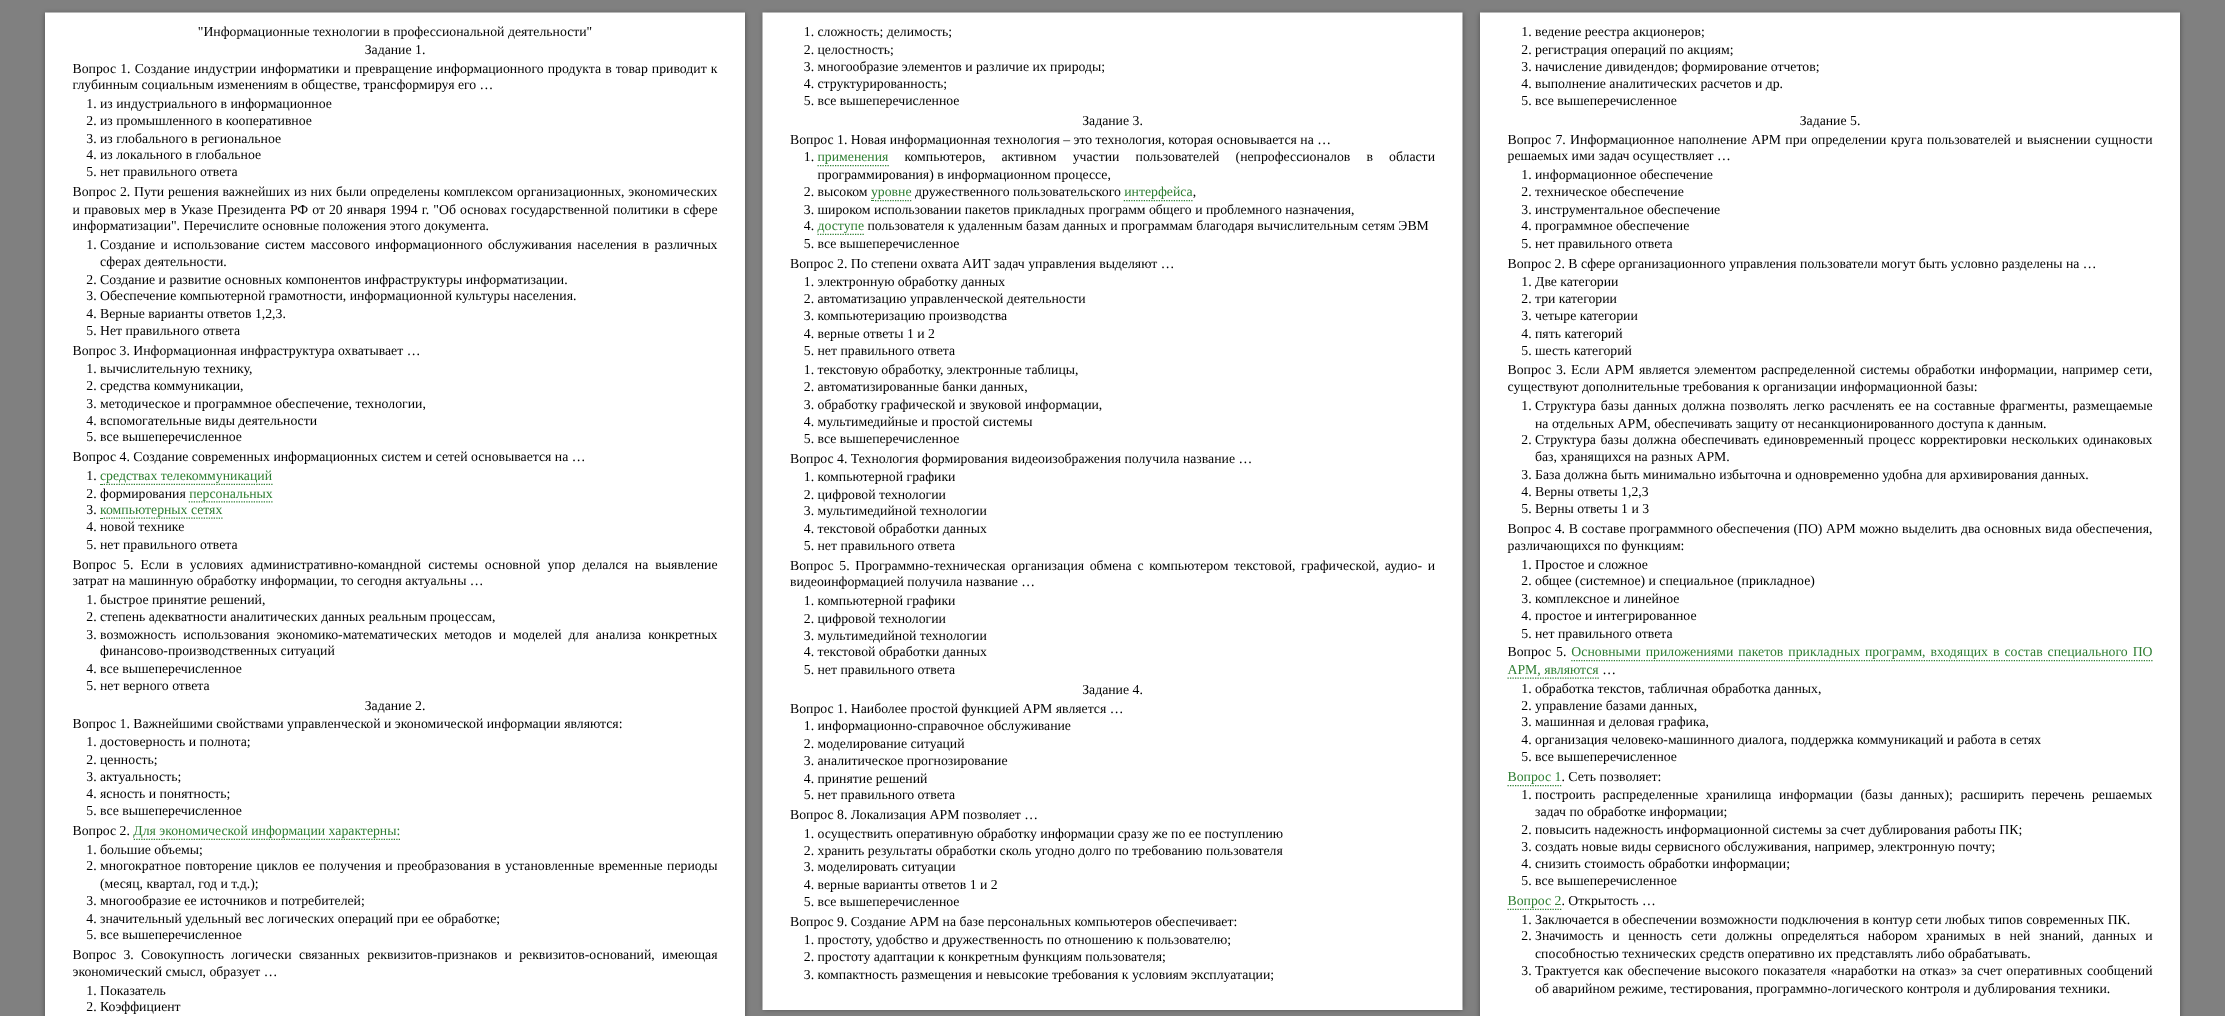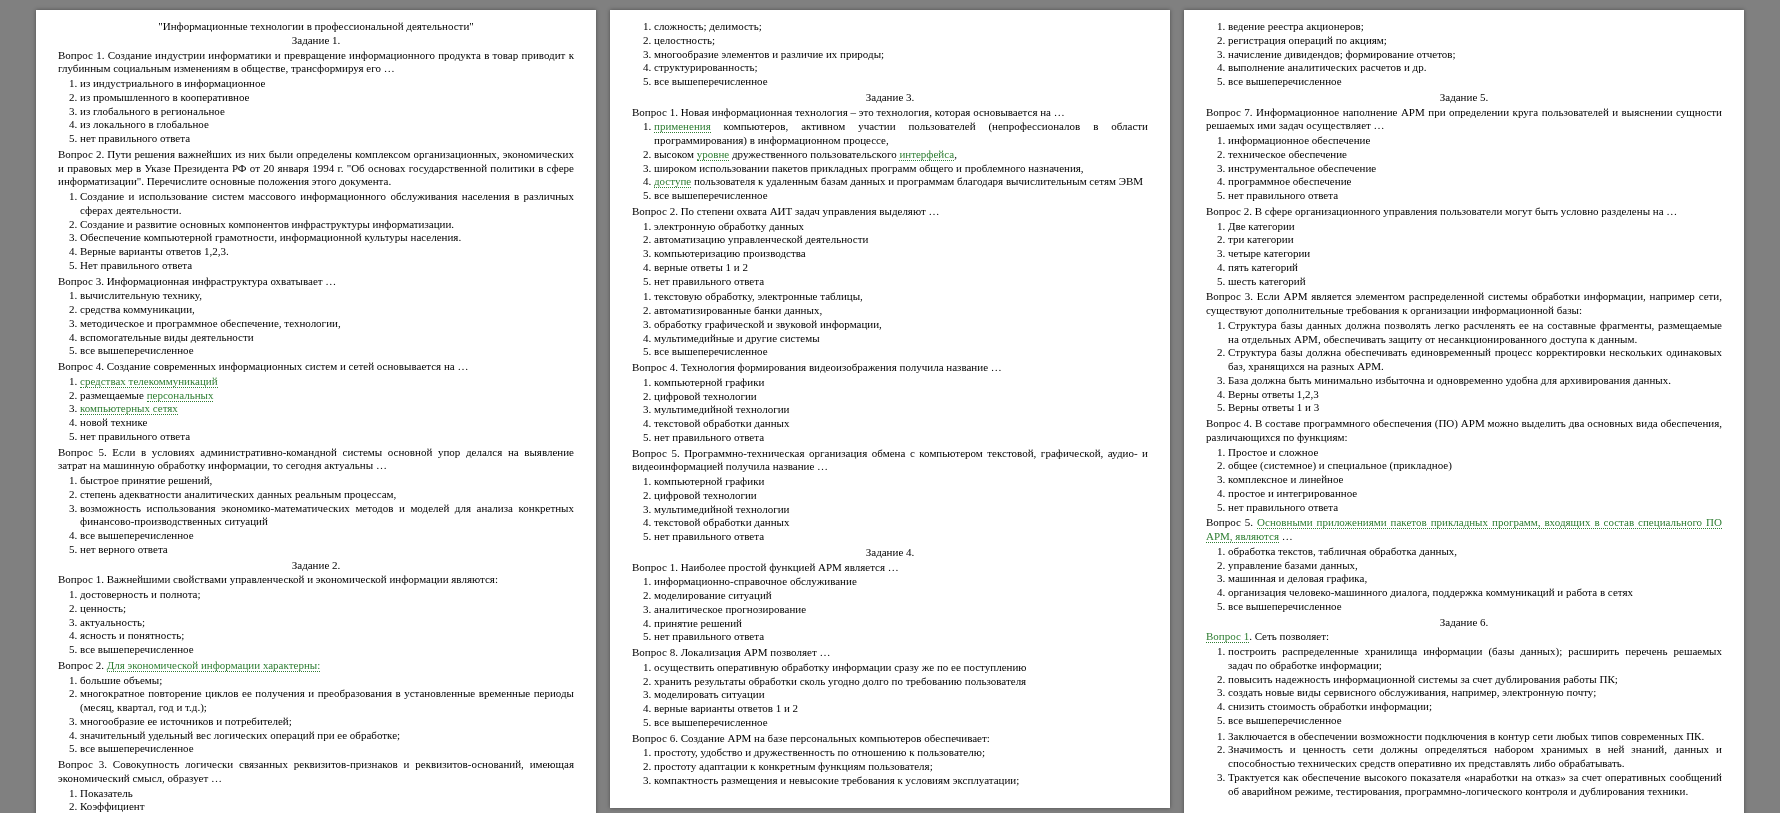--- a/index.html
+++ b/index.html
@@ -38,21 +38,21 @@
       <ol class="opts">
         <li>вычислительную технику,</li>
         <li>средства коммуникации,</li>
         <li>методическое и программное обеспечение,  технологии,</li>
         <li>вспомогательные виды деятельности</li>
         <li>все вышеперечисленное</li>
       </ol>
       <div class="para">Вопрос 4. Создание современных информационных систем и сетей основывается на …</div>
       <ol class="opts">
         <li><span class="green-dotted">средствах телекоммуникаций</span></li>
-        <li><span>размещаемые </span><span class="green-dotted">персональных</span></li>
+        <li><span>формирования </span><span class="green-dotted">персональных</span></li>
         <li><span class="green-dotted">компьютерных сетях</span></li>
         <li>новой технике</li>
         <li>нет правильного ответа</li>
       </ol>
       <div class="para">Вопрос 5. Если в   условиях административно-командной системы основной упор делался на выявление затрат на машинную обработку информации,  то сегодня актуальны …</div>
       <ol class="opts">
         <li>быстрое принятие решений,</li>
         <li>степень адекватности аналитических данных реальным процессам,</li>
         <li>возможность использования экономико-математических методов и моделей для анализа конкретных финансово-производственных ситуаций</li>
         <li>все вышеперечисленное</li>
@@ -103,21 +103,21 @@
         <li>электронную обработку данных</li>
         <li>автоматизацию управленческой деятельности</li>
         <li>компьютеризацию производства</li>
         <li>верные ответы 1 и 2</li>
         <li>нет правильного ответа</li>
       </ol>
       <ol class="opts">
         <li>текстовую обработку, электронные таблицы,</li>
         <li>автоматизированные банки данных,</li>
         <li>обработку графической и звуковой информации,</li>
-        <li>мультимедийные и другие системы</li>
+        <li>мультимедийные и простой системы</li>
         <li>все вышеперечисленное</li>
       </ol>
       <div class="para">Вопрос 4. Технология формирования видеоизображения получила название …</div>
       <ol class="opts">
         <li>компьютерной графики</li>
         <li>цифровой технологии</li>
         <li>мультимедийной технологии</li>
         <li>текстовой обработки данных</li>
         <li>нет правильного ответа</li>
       </ol>
@@ -139,21 +139,21 @@
         <li>нет правильного ответа</li>
       </ol>
       <div class="para">Вопрос 8. Локализация АРМ позволяет …</div>
       <ol class="opts">
         <li>осуществить оперативную обработку информации сразу же по ее поступлению</li>
         <li>хранить результаты обработки сколь угодно долго по требованию пользователя</li>
         <li>моделировать ситуации</li>
         <li>верные варианты ответов 1 и 2</li>
         <li>все вышеперечисленное</li>
       </ol>
-      <div class="para">Вопрос 6. Создание АРМ на базе персональных компьютеров обеспечивает:</div>
+      <div class="para">Вопрос 9. Создание АРМ на базе персональных компьютеров обеспечивает:</div>
       <ol class="opts">
         <li>простоту, удобство и дружественность по отношению к пользователю;</li>
         <li>простоту адаптации к конкретным функциям пользователя;</li>
         <li>компактность размещения и невысокие требования к условиям эксплуатации;</li>
       </ol>
     </div>
   <div class="page">
       <ol class="opts">
         <li>ведение реестра акционеров;</li>
         <li>регистрация операций по акциям;</li>
@@ -195,28 +195,28 @@
         <li>нет правильного ответа</li>
       </ol>
       <div class="para"><span>Вопрос 5. </span><span class="green-dotted">Основными приложениями пакетов прикладных программ, входящих в состав специального ПО АРМ, являются</span><span> …</span></div>
       <ol class="opts">
         <li>обработка текстов, табличная обработка данных,</li>
         <li>управление базами данных,</li>
         <li>машинная и деловая графика,</li>
         <li>организация человеко-машинного диалога, поддержка коммуникаций и работа в сетях</li>
         <li>все вышеперечисленное</li>
       </ol>
-      <div class="title">Задание 6.</div>
       <div class="para"><span class="green-dotted">Вопрос 1</span><span>. Сеть позволяет:</span></div>
       <ol class="opts">
         <li>построить распределенные хранилища информации (базы   данных); расширить перечень решаемых задач по обработке информации;</li>
         <li>повысить надежность информационной системы за счет дублирования работы ПК;</li>
         <li>создать новые виды сервисного обслуживания,  например,  электронную почту;</li>
         <li>снизить стоимость обработки информации;</li>
         <li>все вышеперечисленное</li>
       </ol>
+      <div class="para"><span class="green-dotted">Вопрос 2</span><span>. Открытость …</span></div>
       <ol class="opts">
         <li>Заключается в обеспечении возможности подключения в контур сети любых типов современных ПК.</li>
         <li>Значимость и ценность сети должны определяться набором хранимых в ней знаний, данных и способностью технических средств оперативно их представлять либо обрабатывать.</li>
         <li>Трактуется как обеспечение высокого показателя «наработки на отказ» за счет оперативных сообщений об аварийном режиме,  тестирования, программно-логического контроля и дублирования техники.</li>
       </ol>
     </div>
 </div>
 
 </body></html>

